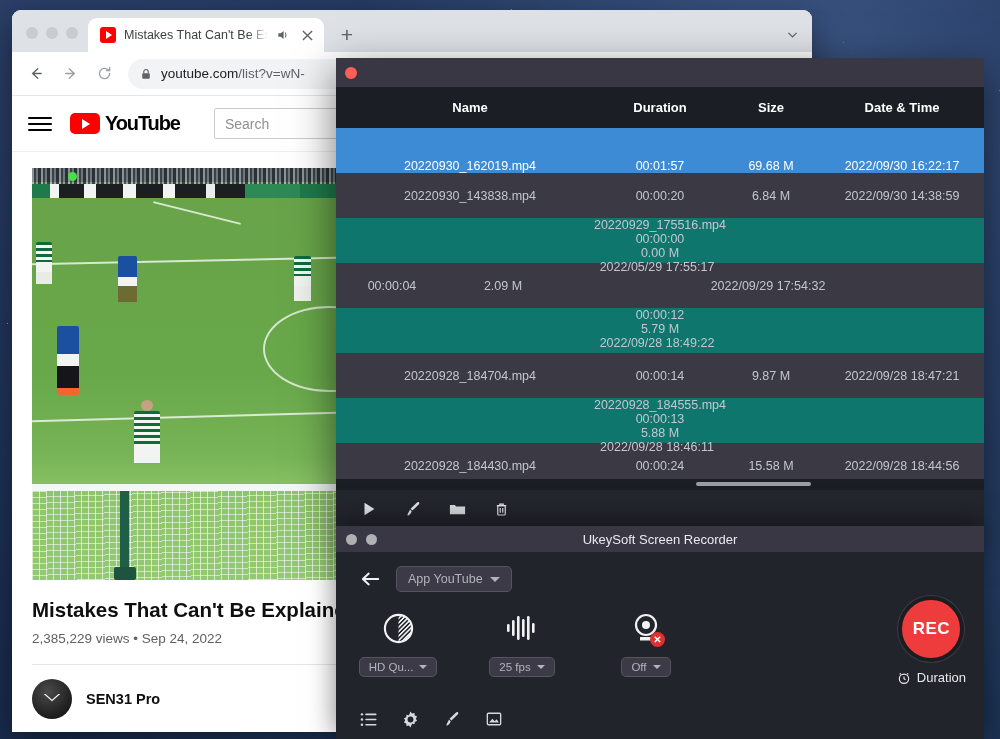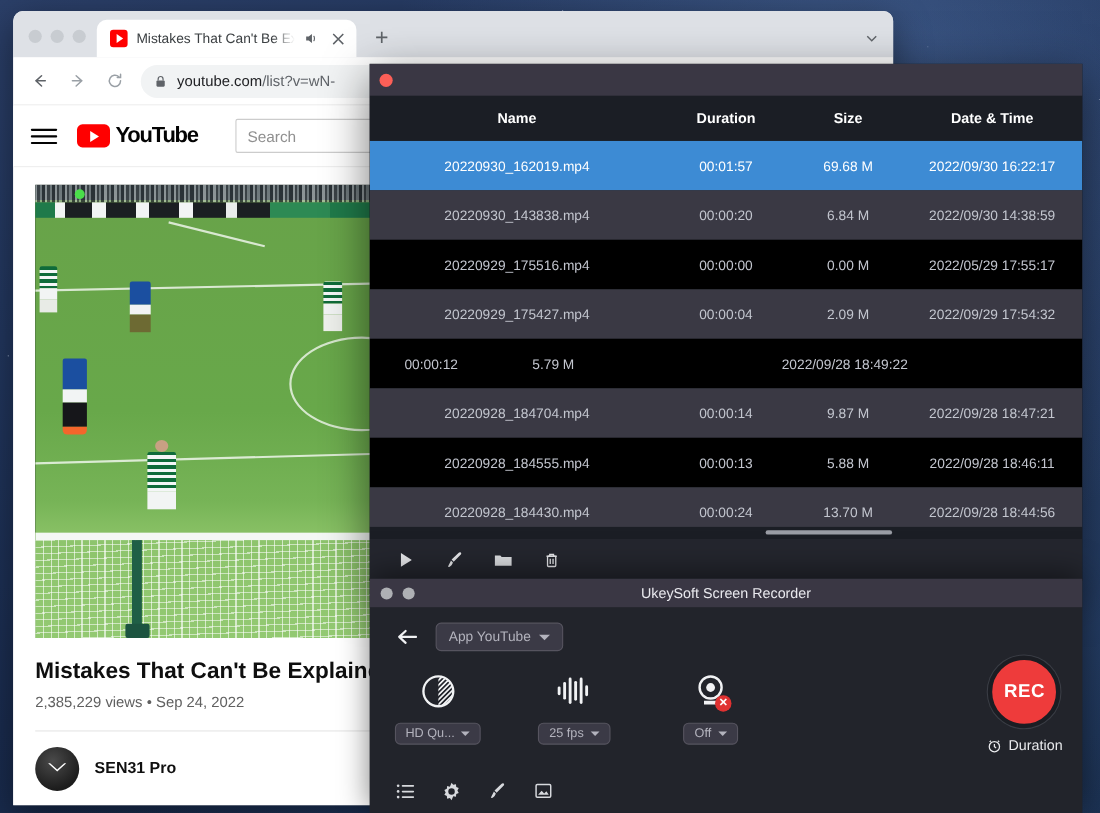--- a/index.html
+++ b/index.html
@@ -289,23 +289,23 @@
     height: 41px; align-items: center;
     background: #1b1e25;
     font-size: 13px; font-weight: bold; color: #ffffff;
   }
   .fl-rows { flex: 1; overflow: hidden; }
   .fl-row {
     display: flex; align-items: center;
     height: 45px;
     font-size: 12.5px; color: #c3c6cf;
   }
-  .fl-row.odd  { background: #000000; }
+  .fl-row.odd  { background: #0f766e; flex-direction: column; }
   .fl-row.even { background: #3a3944; }
-  .fl-row.sel  { background: #3d8bd4; color: #ffffff; }
+  .fl-row.sel  { background: #3d8bd4; color: #ffffff; align-items: flex-end; }
   .c-name { width: 268px; text-align: center; }
   .c-dur  { width: 112px; text-align: center; }
   .c-size { width: 110px; text-align: center; }
   .c-date { flex: 1; text-align: center; padding-right: 6px; }
   .fl-scroll {
     height: 11px; flex: none;
     background: #1b1e25;
     position: relative;
   }
   .fl-scroll-thumb {
@@ -767,21 +767,20 @@
         <div class="c-size">6.84 M</div>
         <div class="c-date">2022/09/30 14:38:59</div>
       </div>
       <div class="fl-row odd">
         <div class="c-name">20220929_175516.mp4</div>
         <div class="c-dur">00:00:00</div>
         <div class="c-size">0.00 M</div>
         <div class="c-date">2022/05/29 17:55:17</div>
       </div>
       <div class="fl-row even">
-        <div class="c-name">20220929_175427.mp4</div>
         <div class="c-dur">00:00:04</div>
         <div class="c-size">2.09 M</div>
         <div class="c-date">2022/09/29 17:54:32</div>
       </div>
       <div class="fl-row odd">
         <div class="c-dur">00:00:12</div>
         <div class="c-size">5.79 M</div>
         <div class="c-date">2022/09/28 18:49:22</div>
       </div>
       <div class="fl-row even">
@@ -792,21 +791,21 @@
       </div>
       <div class="fl-row odd">
         <div class="c-name">20220928_184555.mp4</div>
         <div class="c-dur">00:00:13</div>
         <div class="c-size">5.88 M</div>
         <div class="c-date">2022/09/28 18:46:11</div>
       </div>
       <div class="fl-row even">
         <div class="c-name">20220928_184430.mp4</div>
         <div class="c-dur">00:00:24</div>
-        <div class="c-size">13.70 M</div>
+        <div class="c-size">15.58 M</div>
         <div class="c-date">2022/09/28 18:44:56</div>
       </div>
     </div>
 
   <div class="fl-scroll">
     <div class="fl-scroll-thumb"></div>
   </div>
 
   <div class="fl-toolbar">
     <div class="tb-icon">

